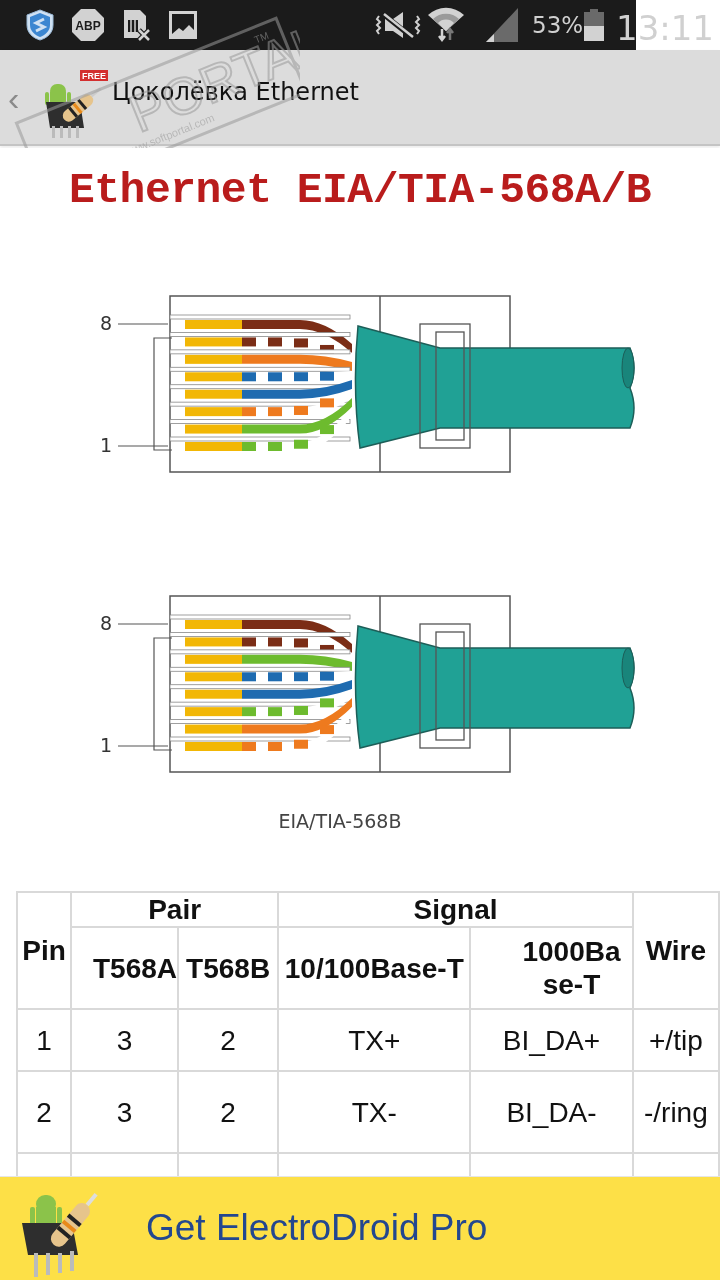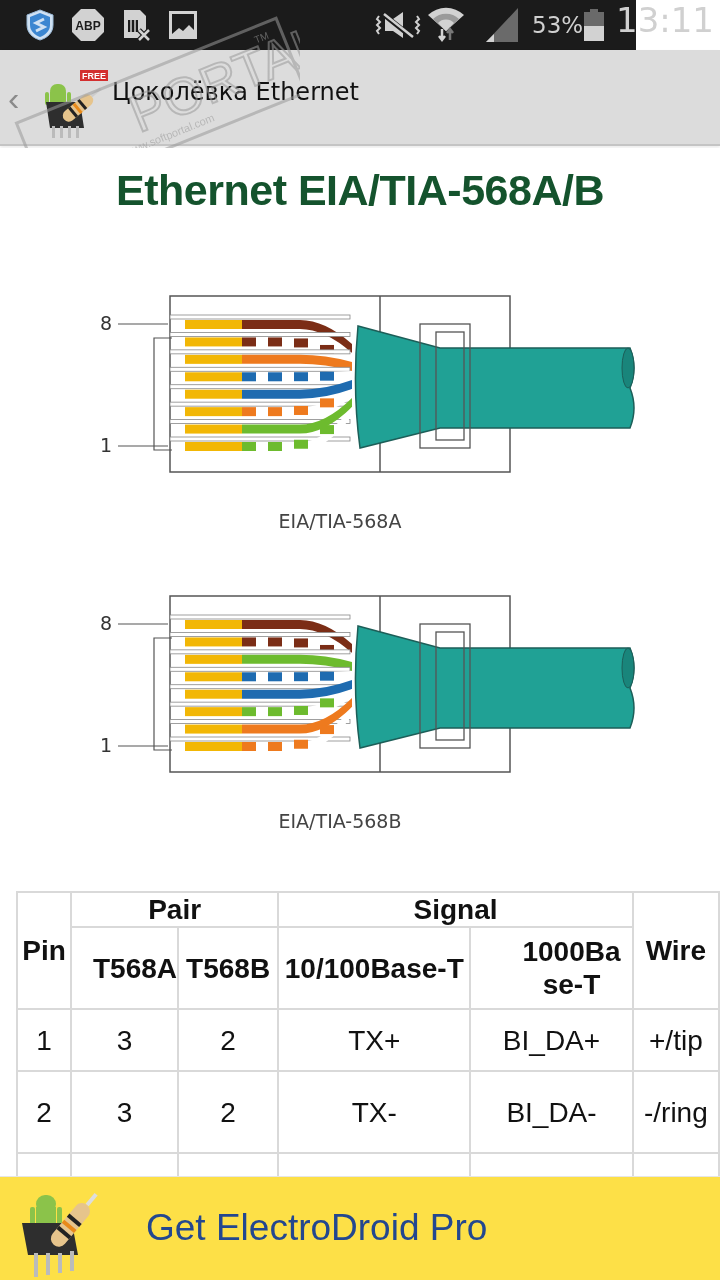--- a/index.html
+++ b/index.html
@@ -6,21 +6,21 @@
   html, body { width: 720px; height: 1280px; overflow: hidden; background: #ffffff; font-family: "Liberation Sans", sans-serif; }
   .statusbar { position: absolute; left: 0; top: 0; width: 636px; height: 50px; background: #1b1b1b; color: #cfcfcf; }
   .sb-icon { position: absolute; top: 8px; height: 34px; display: flex; align-items: center; justify-content: center; }
   .sb-text { position: absolute; font-family: "DejaVu Sans", sans-serif; color: #d0d0d0; }
   .actionbar { position: absolute; left: 0; top: 50px; width: 720px; height: 96px; background: #dcdcdc; border-bottom: 2px solid #c4c4c4; box-shadow: 0 2px 3px rgba(0,0,0,0.08); }
   .ab-title { position: absolute; left: 112px; top: 28px; font-size: 24px; color: #111; font-family: "DejaVu Sans", sans-serif; }
   .ab-back { position: absolute; left: 8px; top: 30px; width: 20px; height: 36px; color: #8a8a8a; font-size: 34px; line-height: 36px; }
   .ab-logo { position: absolute; left: 40px; top: 20px; width: 70px; height: 70px; }
   .watermark { position: absolute; left: 0; top: 0; width: 300px; height: 160px; pointer-events: none; }
   .content { position: absolute; left: 0; top: 148px; width: 720px; height: 1030px; overflow: hidden; background: #fff; }
-  .page-title { position: absolute; left: 0; top: 18px; width: 720px; text-align: center; font-size: 43px; font-weight: bold; color: #14532d; font-family: Liberation Sans, sans-serif; letter-spacing: -0.5px; }
+  .page-title { position: absolute; left: 0; top: 18px; width: 720px; text-align: center; font-size: 43px; font-weight: bold; color: #b91c1c; font-family: Liberation Mono, monospace; letter-spacing: -0.5px; }
   .diagram { position: absolute; left: 90px; width: 560px; height: 190px; }
   .caption { position: absolute; left: 0; width: 680px; text-align: center; font-size: 19px; color: #444; font-family: "DejaVu Sans", sans-serif; }
   table.pinout { position: absolute; left: 16px; top: 743px; border-collapse: collapse; font-family: "Liberation Sans", sans-serif; color: #111; }
   table.pinout th, table.pinout td { border: 2px solid #d9d9d9; text-align: center; }
   table.pinout th { font-weight: bold; font-size: 28px; line-height: 33px; }
   table.pinout td { font-size: 28px; line-height: 33px; height: 62px; }
   .bottom-ad { position: absolute; left: 0; top: 1176px; width: 720px; height: 104px; background: #fde047; border-top: 1px solid #e6e6e6; }
   .ad-text { position: absolute; left: 146px; top: 30px; font-size: 37px; color: #23478f; font-family: "Liberation Sans", sans-serif; }
   .ad-logo { position: absolute; left: 14px; top: 8px; width: 100px; height: 94px; }
 </style>
@@ -84,21 +84,21 @@
       </svg>
   </span>
   <span class="sb-text" style="left:532px;top:12px;font-size:23px;">53%</span>
   <span class="sb-icon" style="left:582px;width:24px;">
     <svg width="22" height="34" viewBox="0 0 22 34">
         <rect x="7" y="1" width="8" height="3" fill="#6a6a6a"></rect>
         <rect x="1" y="4" width="20" height="29" fill="#6a6a6a"></rect>
         <rect x="1" y="18" width="20" height="15" fill="#d2d2d2"></rect>
       </svg>
   </span>
-  <span class="sb-text" style="left:616px;top:0;font-size:34px;">13:11</span>
+  <span class="sb-text" style="left:616px;top:8px;font-size:34px;">13:11</span>
 </div>
 
 <div class="actionbar">
   <span class="ab-back">‹</span>
   <div class="ab-logo">
     <svg width="70" height="70" viewBox="0 0 70 70">
       <g>
         <rect x="10" y="14" width="16" height="14" rx="7" fill="#8bc34a"></rect>
         <rect x="10" y="22" width="16" height="16" fill="#8bc34a"></rect>
         <rect x="5" y="22" width="4" height="13" rx="2" fill="#8bc34a"></rect>
@@ -187,21 +187,20 @@
         <rect x="152" y="154" width="14" height="9" fill="#6dbb2e"></rect>
         <rect x="178" y="154" width="14" height="9" fill="#6dbb2e"></rect>
         <rect x="204" y="151.74193548387098" width="14" height="9" fill="#6dbb2e"></rect>
         <rect x="230" y="137.06451612903226" width="14" height="9" fill="#6dbb2e"></rect>
         <path d="M268 38 Q262 100 270 160 L350 140 L430 140 L540 140 Q548 120 540 100 Q548 80 540 60 L430 60 L350 60 Z" fill="#20a195" stroke="#1c5e58" stroke-width="1.5"></path>
         <ellipse cx="538" cy="80" rx="6" ry="20" fill="#19857b" stroke="#1c5e58" stroke-width="1"></ellipse>
         <rect x="330" y="36" width="50" height="124" fill="none" stroke="#555" stroke-width="1.3"></rect>
         <rect x="346" y="44" width="28" height="108" fill="none" stroke="#555" stroke-width="1.3"></rect>
       </svg>
   </div>
-  <div class="caption" style="top:362px;">EIA/TIA-568A</div>
 
   <div class="diagram" style="top:440px;">
     <svg class="rj45" width="560" height="200" viewBox="0 0 560 200">
         <rect x="80" y="8" width="340" height="176" fill="#fff" stroke="#555" stroke-width="1.5"></rect>
         <line x1="290" y1="8" x2="290" y2="184" stroke="#555" stroke-width="1.5"></line>
         <path d="M82 50 L64 50 L64 162 L82 162" fill="none" stroke="#555" stroke-width="1.2"></path>
         <text x="10" y="42" font-size="19" fill="#333" font-family="DejaVu Sans, sans-serif">8</text>
         <line x1="28" y1="36" x2="78" y2="36" stroke="#555" stroke-width="1.2"></line>
         <text x="10" y="164" font-size="19" fill="#333" font-family="DejaVu Sans, sans-serif">1</text>
         <line x1="28" y1="158" x2="78" y2="158" stroke="#555" stroke-width="1.2"></line>

